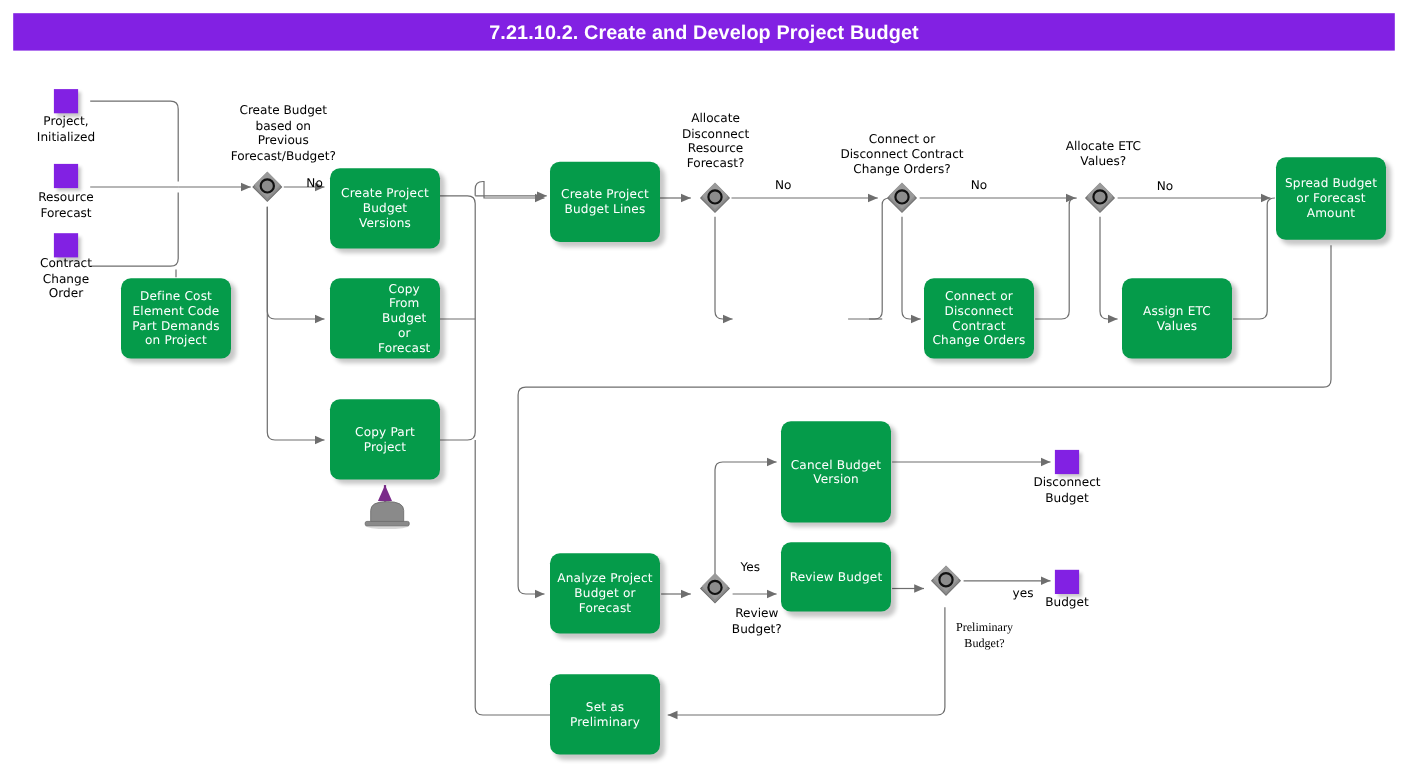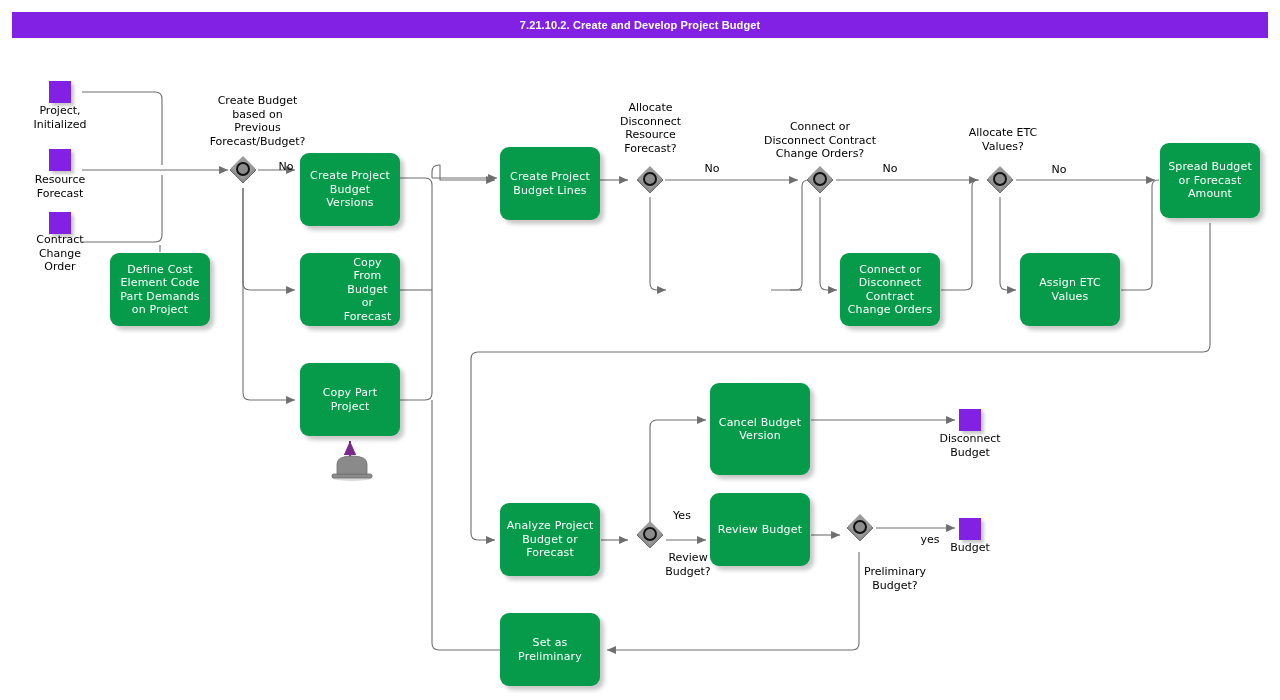--- a/index.html
+++ b/index.html
@@ -19,26 +19,26 @@
     width: 1280px;
     height: 700px;
     background: #ffffff;
   }
   
   .titlebar {
     position: absolute;
     left: 12px;
     top: 12px;
     width: 1256px;
-    height: 26px;
+    height: 34px;
     background: #8221e3;
     color: #ffffff;
     font-family: "Liberation Sans", sans-serif;
     font-weight: bold;
-    font-size: 11px;
+    font-size: 18px;
     display: flex;
     align-items: center;
     justify-content: center;
     letter-spacing: 0.1px;
   }
   
   #wires {
     position: absolute;
     left: 0;
     top: 0;
@@ -227,21 +227,21 @@
 or Forecast
 Amount</div>
 
   <div class="task" style="left:710px; top:383px; width:100px; height:92px;">Cancel Budget
 Version</div>
 
   <div class="task" style="left:500px; top:503px; width:100px; height:73px;">Analyze Project
 Budget or
 Forecast</div>
 
-  <div class="task" style="left:710px; top:493px; width:100px; height:73px;">Review Budget</div>
+  <div class="task" style="left:710px; top:493px; width:100px; height:63px;">Review Budget</div>
 
   <div class="task" style="left:500px; top:613px; width:100px; height:73px;">Set as
 Preliminary</div>
 
   <div class="gateway" style="left:228px; top:155px;">
     <svg width="30" height="30" viewBox="0 0 30 30">
       <polygon points="15,2 28,15 15,28 2,15" fill="#8c8c8c" stroke="#707070" stroke-width="1"></polygon>
       <polygon points="15,1 27,13 15,25 3,13" fill="#9a9a9a" stroke="none"></polygon>
       <circle cx="15" cy="14" r="6" fill="#8c8c8c" stroke="#111111" stroke-width="2"></circle>
     </svg>
@@ -294,21 +294,21 @@
   <div class="lbl" style="left:600px; top:551px; width:100px;padding-left:38px;">Review
 Budget?</div>
 
   <div class="gateway" style="left:845px; top:513px;">
     <svg width="30" height="30" viewBox="0 0 30 30">
       <polygon points="15,2 28,15 15,28 2,15" fill="#8c8c8c" stroke="#707070" stroke-width="1"></polygon>
       <polygon points="15,1 27,13 15,25 3,13" fill="#9a9a9a" stroke="none"></polygon>
       <circle cx="15" cy="14" r="6" fill="#8c8c8c" stroke="#111111" stroke-width="2"></circle>
     </svg>
   </div>
-  <div class="lbl" style="left:840px; top:565px; width:110px;">Preliminary
+  <div class="lbl" style="left:840px; top:565px; width:110px;font-family:Liberation Serif, serif;">Preliminary
 Budget?</div>
 
   <div class="event" style="left:959px; top:409px;"></div>
   <div class="ev-label" style="left:922px; top:432px; width:96px;">Disconnect
 Budget</div>
 
   <div class="event" style="left:959px; top:518px;"></div>
   <div class="ev-label" style="left:922px; top:541px; width:96px;">Budget</div>
 
   <div class="lbl" style="left:271px; top:160px; width:30px;">No</div>

